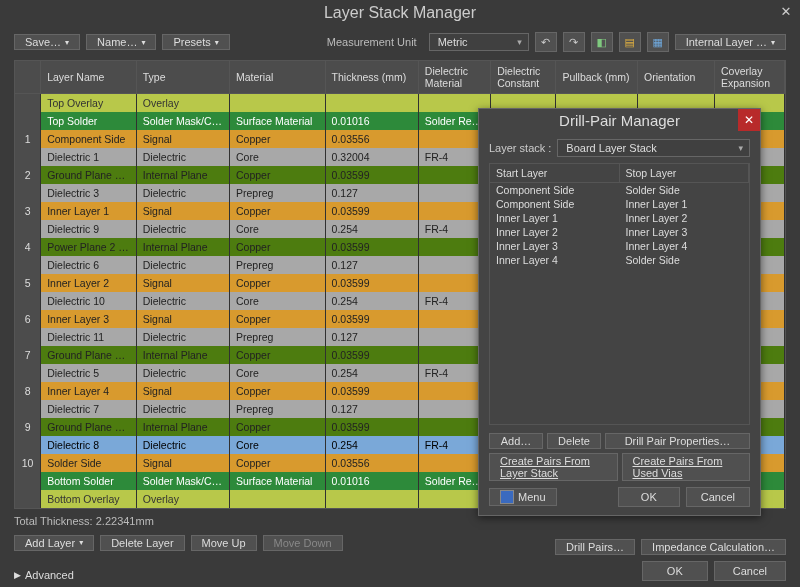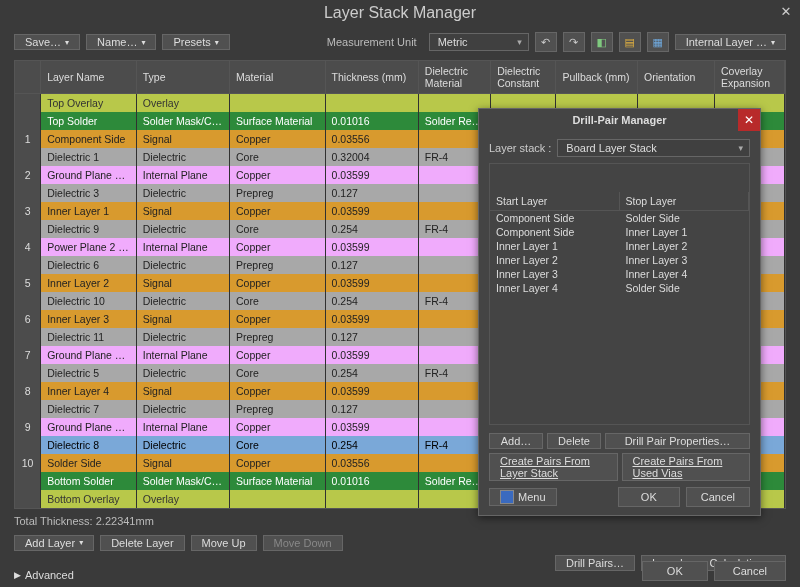--- a/index.html
+++ b/index.html
@@ -16,42 +16,42 @@
 .select { background: #404040; border: 1px solid #666; color: #ddd; padding: 2px 22px 2px 8px; font-size: 11px; position: relative; display: inline-flex; align-items: center; min-width: 100px; }
 .select::after { content: "▾"; position: absolute; right: 6px; font-size: 9px; color: #aaa; }
 .iconbtn { width: 22px; height: 20px; background: #505050; border: 1px solid #666; display: inline-flex; align-items: center; justify-content: center; font-size: 11px; cursor: pointer; }
 .table-wrap { margin: 0 14px; border: 1px solid #555; }
 table { border-collapse: collapse; width: 100%; table-layout: fixed; }
 th { background: #4c4c4c; color: #ddd; font-weight: normal; text-align: left; padding: 4px 6px; font-size: 10.5px; border-right: 1px solid #555; border-bottom: 1px solid #555; height: 28px; vertical-align: middle; }
 td { padding: 2px 6px; font-size: 10.5px; border-right: 1px solid rgba(0,0,0,0.15); height: 18px; white-space: nowrap; overflow: hidden; text-overflow: ellipsis; }
 tr.overlay td { background: #b8c84a; color: #333; }
 tr.solder td { background: #2d8a3a; color: #fff; }
 tr.signal td { background: #d89a2e; color: #222; }
-tr.internal td { background: #f0abfc; color: #222; }
+tr.internal td { background: #4d7c0f; color: #222; }
 tr.dielectric td { background: #a8a8a8; color: #222; }
 tr.selected td { background: #7aa8d8; color: #000; }
 td.num { background: #4c4c4c !important; color: #ddd !important; text-align: center; width: 20px; }
 .footer1 { padding: 6px 14px; color: #bbb; font-size: 11px; }
 .footer2 { padding: 2px 14px 8px; display: flex; align-items: center; gap: 6px; }
-.footer-right { position: absolute; right: 14px; bottom: 16px; display: flex; gap: 6px; }
+.footer-right { position: absolute; right: 14px; bottom: 32px; display: flex; gap: 6px; }
 .advanced { position: absolute; bottom: 6px; left: 14px; color: #ddd; font-size: 11px; display: flex; align-items: center; gap: 4px; }
 .advanced .tri { font-size: 9px; }
 .ok-cancel { position: absolute; right: 14px; bottom: 6px; display: flex; gap: 6px; }
 
 .panel { position: absolute; left: 478px; top: 108px; width: 283px; background: #444; border: 1px solid #666; box-shadow: 0 2px 8px rgba(0,0,0,0.5); }
 .panel-title { display: flex; align-items: center; justify-content: center; height: 22px; position: relative; background: #444; }
-.panel-title .pt { color: #ddd; font-size: 11px; font-weight: bold; }
+.panel-title .pt { color: #ddd; font-size: 15px; }
 .panel-title .pclose { position: absolute; right: 0; top: 0; width: 22px; height: 22px; background: #b82a2a; color: #fff; font-size: 12px; display: flex; align-items: center; justify-content: center; cursor: pointer; }
 .panel-body { padding: 8px 10px; }
 .row { display: flex; align-items: center; margin-bottom: 6px; gap: 6px; }
 .row .lbl { color: #ccc; font-size: 11px; }
 .row .select { flex: 1; min-width: 0; }
 .panel-list { background: #444; border: 1px solid #555; height: 262px; margin-bottom: 8px; }
 .list-hdr { display: flex; }
-.list-hdr div { flex: 1; padding: 3px 6px; color: #ddd; font-size: 10.5px; border-bottom: 1px solid #555; border-right: 1px solid #555; margin-top: 28px; }
+.list-hdr div { flex: 1; padding: 3px 6px; color: #ddd; font-size: 10.5px; border-bottom: 1px solid #555; border-right: 1px solid #555; }
 .list-row { display: flex; }
 .list-row div { flex: 1; padding: 1px 6px; color: #ddd; font-size: 10.5px; }
 .panel-btns { display: flex; flex-wrap: wrap; gap: 4px; margin-bottom: 6px; }
 .panel-btns .btn { flex: 0 0 auto; }
 .panel-btns .wide { flex: 1; min-width: 120px; }
 .panel-foot { display: flex; gap: 6px; align-items: center; margin-top: 6px; }
 .panel-foot .spacer { flex: 1; }
 .menu-btn { display: inline-flex; align-items: center; gap: 4px; }
 .menu-btn .micon { width: 14px; height: 14px; background: #3a6abf; border: 1px solid #888; }
 </style>

